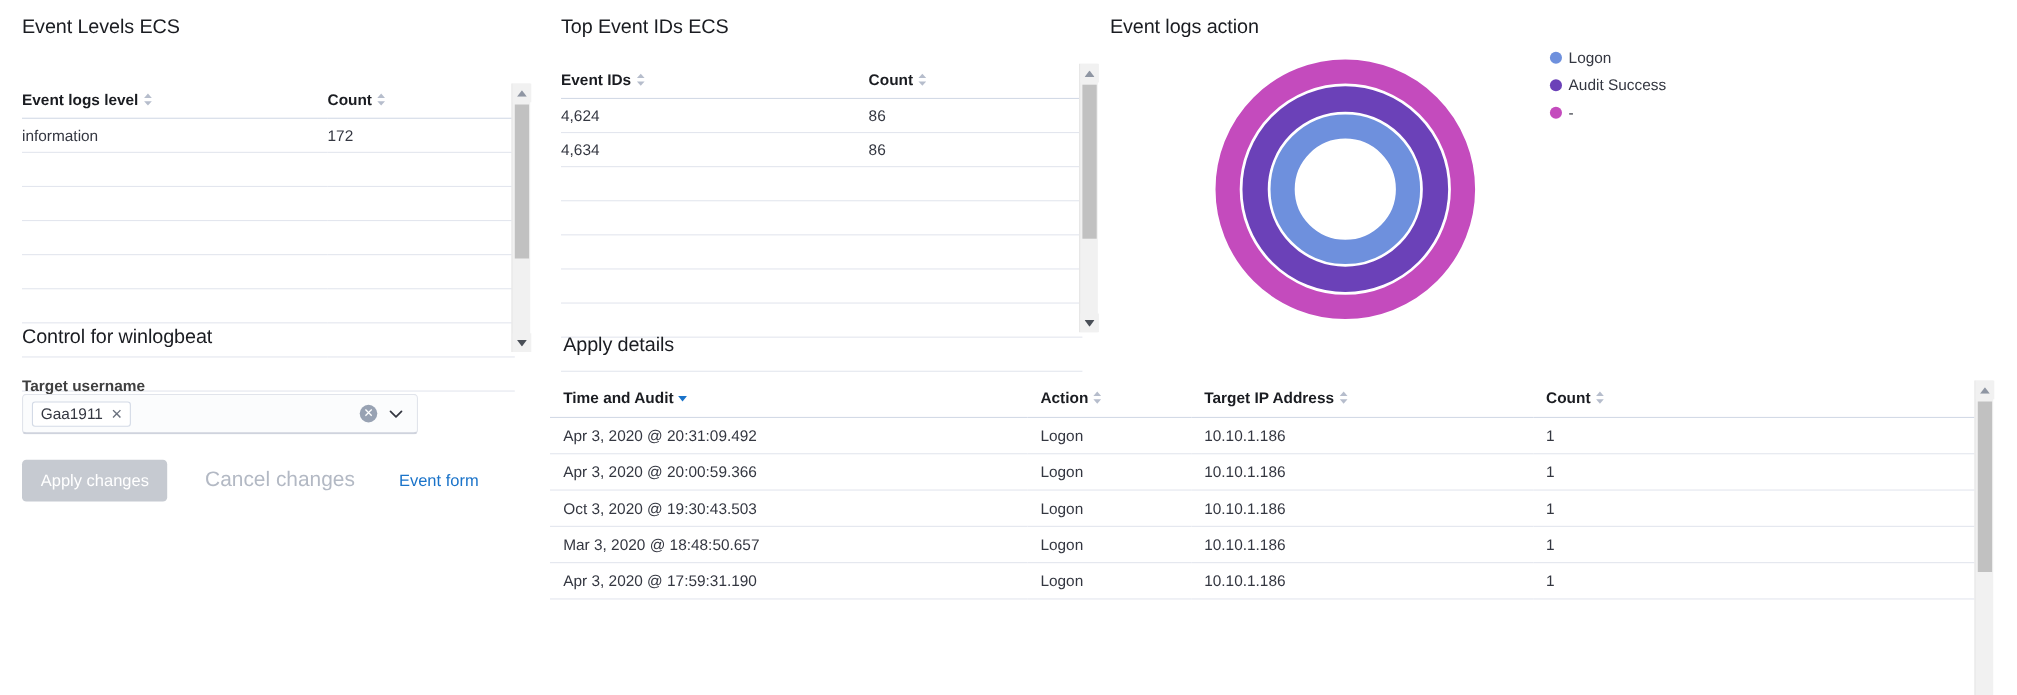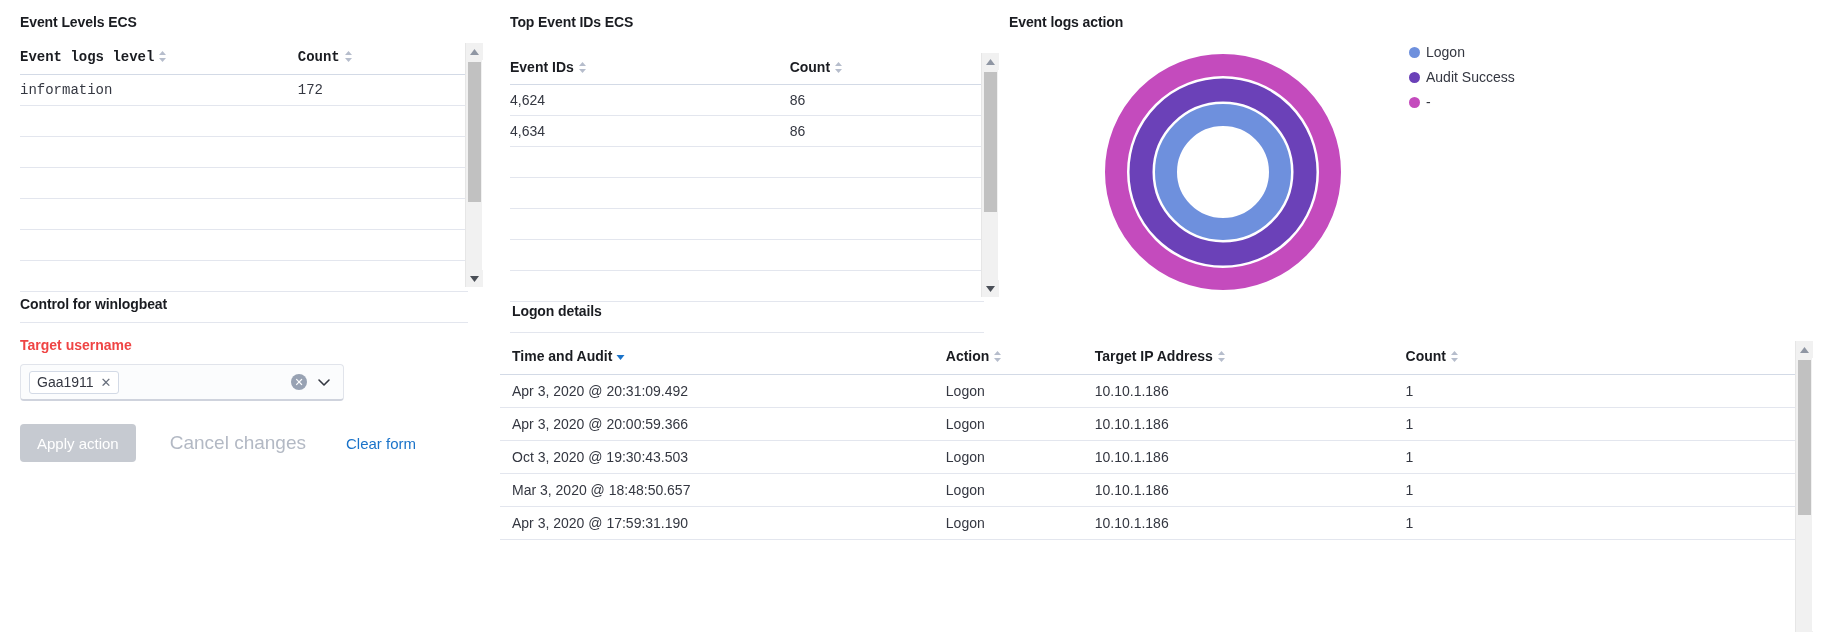--- a/index.html
+++ b/index.html
@@ -8,22 +8,22 @@
     width:1834px; height:632px;
     background:#ffffff;
     font-family:"Liberation Sans", sans-serif;
     color:#343741;
     overflow:hidden;
     position:relative;
   }
 
   
   .panel-title{
-    font-size:14px;
-    font-weight:bold;
+    font-size:18px;
+    font-weight:normal;
     color:#1a1c21;
     letter-spacing:-.1px;
   }
 
   
   .tbl{ width:100%; border-collapse:collapse; table-layout:fixed; }
   .tbl th{
     text-align:left;
     font-size:14px;
     font-weight:bold;
@@ -65,21 +65,21 @@
 
   
   .legend-row{ display:flex; align-items:center; margin-bottom:9px; }
   .legend-dot{
     width:11px; height:11px; border-radius:50%;
     margin-right:6px; flex:none;
   }
   .legend-label{ font-size:14px; color:#343741; white-space:nowrap; }
 
   
-  .ctl-label{ font-size:14px; font-weight:bold; color:#ef4444; }
+  .ctl-label{ font-size:14px; font-weight:bold; color:#404040; }
   .combo{
     position:relative;
     background:#fbfcfd;
     border:1px solid #e1e4eb;
     border-bottom:2px solid #cfd3dd;
     border-radius:4px;
     height:37px;
     display:flex;
     align-items:center;
     padding:0 8px;
@@ -140,21 +140,21 @@
     padding:8px 0 8px 12px; border-bottom:1px solid #e3e6ee;
     white-space:nowrap;
   }
 </style>
 </head>
 <body>
 
 <div style="position:absolute;left:20px;top:14px;width:530px;">
   <div class="panel-title">Event Levels ECS</div>
 
-  <div style="position:relative;margin-top:13px;width:530px;font-family:Liberation Mono, monospace;">
+  <div style="position:relative;margin-top:41px;width:530px;">
     <div style="width:448px;">
       <table class="tbl">
         <colgroup>
             <col style="width:62%">
             <col style="width:38%">
           </colgroup>
         <thead>
           <tr>
             <th>
               <span>Event logs level</span><span class="sorticon">
@@ -339,43 +339,43 @@
     </div>
   </div>
 </div>
 
 <div style="position:absolute;left:20px;top:296px;width:470px;">
   <div class="panel-title">Control for winlogbeat</div>
 
   <div style="margin-top:25px;">
     <div class="ctl-label">Target username</div>
 
-    <div class="combo" style="margin-top:11px;width:324px;">
+    <div class="combo" style="width:360px;">
       <span class="pill">
         <span>Gaa1911</span>
         <span class="x">✕</span>
       </span>
       <span class="clearbtn">✕</span>
       <span class="chev">
         <svg width="14" height="14" viewBox="0 0 14 14">
             <path d="M2 5 L7 10 L12 5" fill="none" stroke="#343741" stroke-width="1.6" stroke-linecap="round" stroke-linejoin="round"></path>
           </svg>
       </span>
     </div>
   </div>
 
   <div style="margin-top:23px;display:flex;align-items:center;gap:28px;">
-    <button class="btn-apply">Apply action</button>
+    <button class="btn-apply">Apply changes</button>
     <button class="btn-cancel">Cancel changes</button>
-    <button class="btn-clear">Clear form</button>
+    <button class="btn-clear">Event form</button>
   </div>
 </div>
 
 <div style="position:absolute;left:500px;top:303px;width:1334px;">
-  <div class="panel-title" style="margin-left:12px;">Logon details</div>
+  <div class="panel-title" style="margin-left:12px;">Apply details</div>
 
   <div style="position:relative;margin-top:22px;width:1334px;">
     <div style="width:1295px;">
       <table class="ltbl">
         <colgroup>
             <col style="width:33.5%">
             <col style="width:11.5%">
             <col style="width:24%">
             <col style="width:31%">
           </colgroup>

